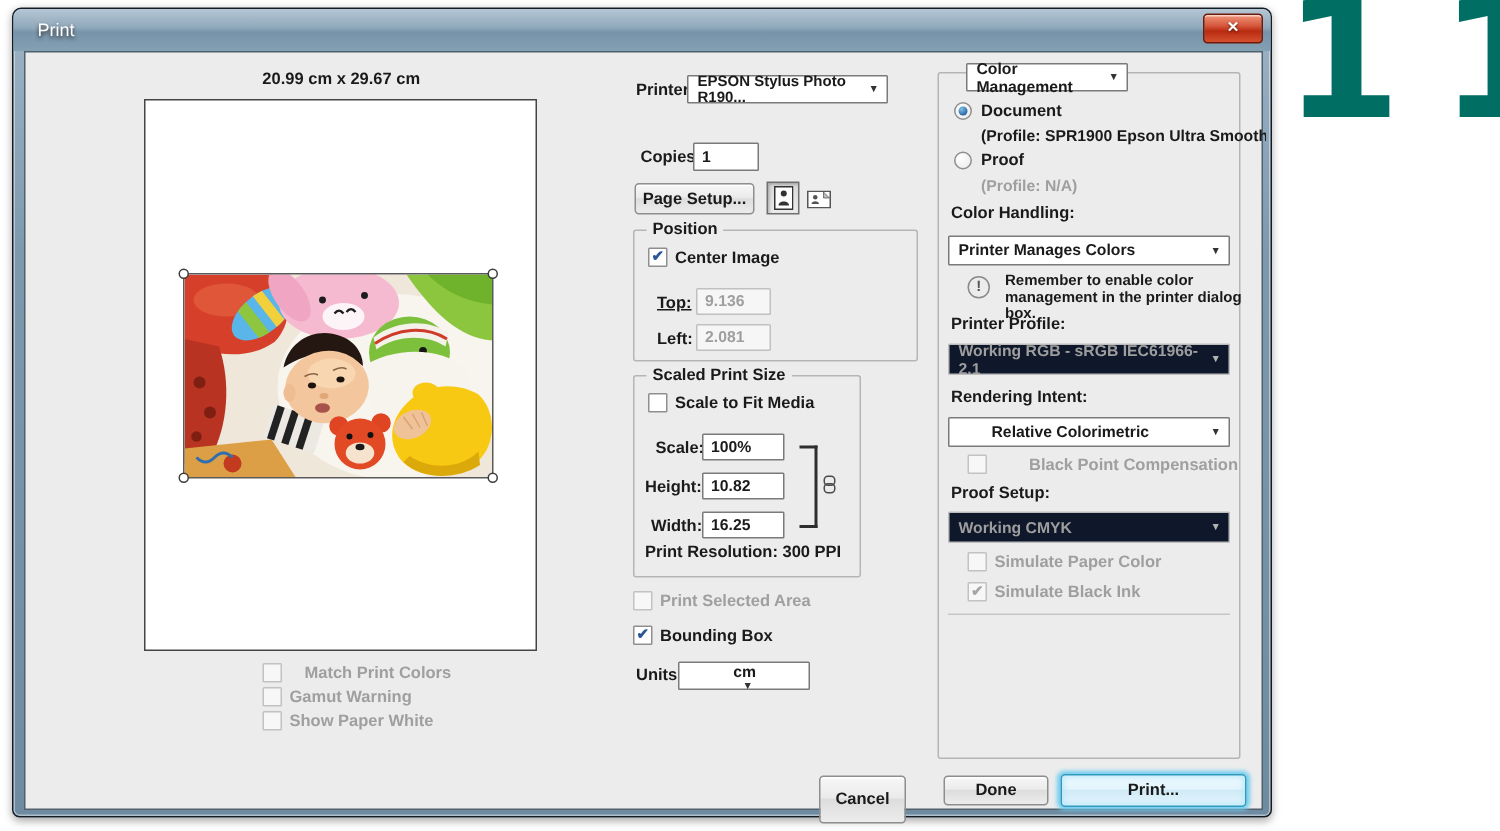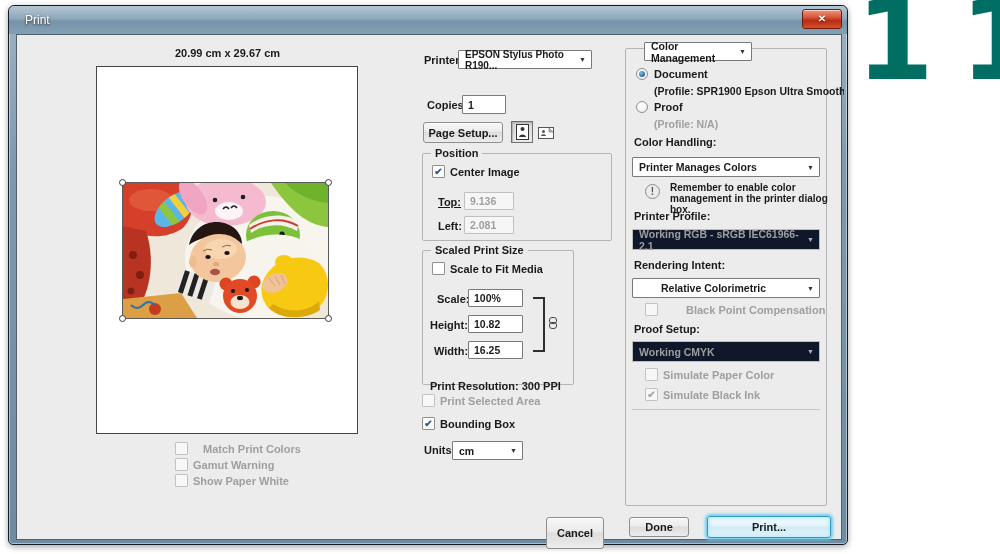--- a/index.html
+++ b/index.html
@@ -245,30 +245,30 @@
   <input class="abs field" style="left: 468px; top: 289px; width: 55px; height: 18px;" value="100%">
   <div class="abs lbl" style="left:430px; top:319px;">Height:</div>
   <input class="abs field" style="left: 468px; top: 315px; width: 55px; height: 18px;" value="10.82">
   <div class="abs lbl" style="left:434px; top:345px;">Width:</div>
   <input class="abs field" style="left: 468px; top: 341px; width: 55px; height: 18px;" value="16.25">
   <div class="abs bracket"></div>
   <div class="abs chain" style="left:549px; top:317px;">
     <span></span>
       <span></span>
   </div>
-  <div class="abs lbl" style="left:430px; top:380px;">Print Resolution: 300 PPI</div>
+  <div class="abs lbl" style="left:430px; top:362px;">Print Resolution: 300 PPI</div>
 
   <div class="abs cb dis" style="left:422px; top:394px;"></div>
   <div class="abs lbl dis" style="left:440px; top:395px;">Print Selected Area</div>
   <div class="abs cb" style="left:422px; top:417px;">
     <span>✔</span>
   </div>
   <div class="abs lbl" style="left:440px; top:418px;">Bounding Box</div>
   <div class="abs lbl" style="left:424px; top:444px;">Units:</div>
-  <div class="abs combo" style="left:452px; top:441px; width:71px; height:19px;">
+  <div class="abs combo" style="left:452px; top:441px; width:88px; height:19px;flex-direction:column;">
     <span>cm</span>
     <span class="arr">▼</span>
   </div>
 
   <div class="abs group" style="left:625px; top:48px; width:202px; height:458px; border-radius:2px;"></div>
   <div class="abs sep" style="left:632px; top:409px; width:188px;"></div>
 
   <div class="abs combo" style="left:644px; top:42px; width:108px; height:19px; z-index:2;">
     <span>Color Management</span>
     <span class="arr">▼</span>
@@ -317,20 +317,20 @@
   <div class="abs cb dis" style="left:645px; top:368px;"></div>
   <div class="abs lbl dis" style="left:663px; top:369px;">Simulate Paper Color</div>
   <div class="abs cb dis" style="left:645px; top:388px;">
     <span>✔</span>
   </div>
   <div class="abs lbl dis" style="left:663px; top:389px;">Simulate Black Ink</div>
 
   <button class="abs btn" style="left:546px; top:517px; width:58px; height:32px;">
     <span>Cancel</span>
   </button>
-  <button class="abs btn" style="left:629px; top:517px; width:60px; height:20px;">
+  <button class="abs btn" style="left:629px; top:517px; width:70px; height:20px;">
     <span>Done</span>
   </button>
   <button class="abs btn default" style="left:707px; top:516px; width:124px; height:22px;">
     <span>Print...</span>
   </button>
 
 </div>
 
 </body></html>

